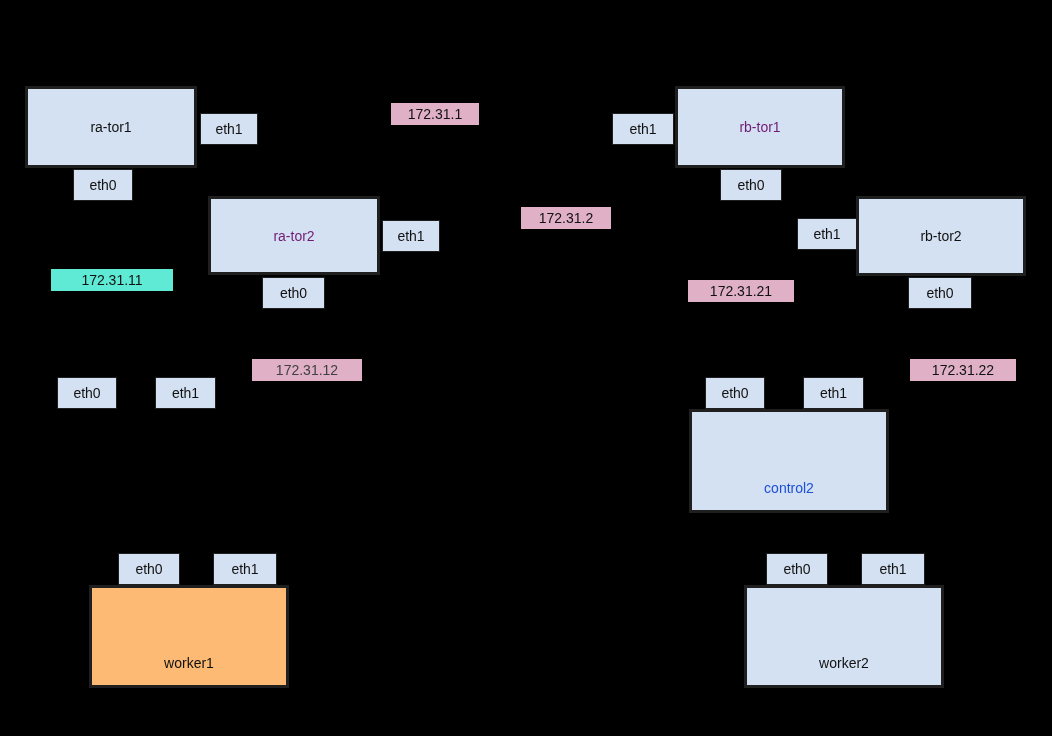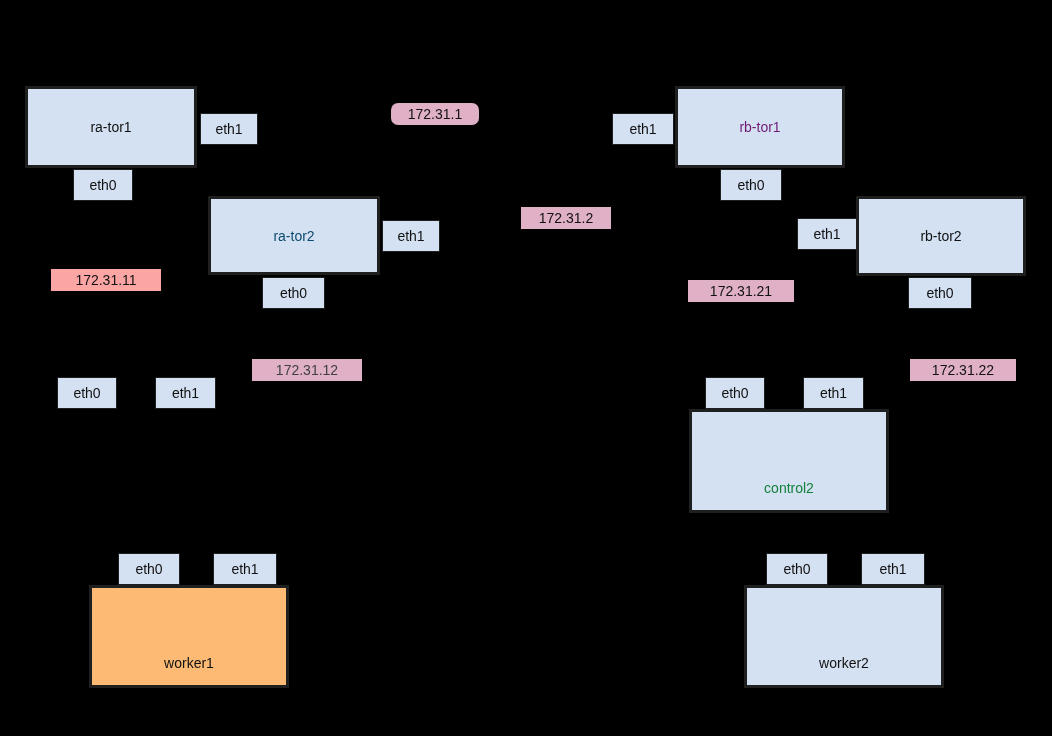--- a/index.html
+++ b/index.html
@@ -65,30 +65,30 @@
   }
 </style>
 </head>
 <body>
 
 <div id="canvas" style="background: rgb(0, 0, 0);">
     <div class="node center-label" style="left: 25px; top: 86px; width: 172px; height: 82px; background: rgb(212, 225, 242); border-color: rgb(31, 31, 31);">
       <div class="node-label" style="color: rgb(17, 17, 17);">ra-tor1</div>
     </div>
     <div class="node center-label" style="left: 208px; top: 196px; width: 172px; height: 79px; background: rgb(212, 225, 242); border-color: rgb(31, 31, 31);">
-      <div class="node-label" style="color: #0c4a6e;">ra-tor2</div>
+      <div class="node-label" style="color: #701a75;">ra-tor2</div>
     </div>
     <div class="node center-label" style="left: 675px; top: 86px; width: 170px; height: 82px; background: rgb(212, 225, 242); border-color: rgb(31, 31, 31);">
       <div class="node-label" style="color: #701a75;">rb-tor1</div>
     </div>
     <div class="node center-label" style="left: 856px; top: 196px; width: 170px; height: 80px; background: rgb(212, 225, 242); border-color: rgb(31, 31, 31);">
       <div class="node-label" style="color: rgb(17, 17, 17);">rb-tor2</div>
     </div>
     <div class="node lower-label" style="left: 689px; top: 409px; width: 200px; height: 104px; background: rgb(212, 225, 242); border-color: rgb(31, 31, 31);">
-      <div class="node-label" style="color: #15803d;">control2</div>
+      <div class="node-label" style="color: #1d4ed8;">control2</div>
     </div>
     <div class="node lower-label" style="left: 89px; top: 585px; width: 200px; height: 103px; background: #fdba74; border-color: rgb(31, 31, 31);">
       <div class="node-label" style="color: rgb(17, 17, 17);">worker1</div>
     </div>
     <div class="node lower-label" style="left: 744px; top: 585px; width: 200px; height: 103px; background: rgb(212, 225, 242); border-color: rgb(31, 31, 31);">
       <div class="node-label" style="color: rgb(17, 17, 17);">worker2</div>
     </div>
     <div class="port" style="left: 200px; top: 113px; width: 58px; height: 32px; background: rgb(212, 225, 242); border-color: rgb(31, 31, 31); color: rgb(17, 17, 17);">eth1</div>
     <div class="port" style="left: 73px; top: 169px; width: 60px; height: 32px; background: rgb(212, 225, 242); border-color: rgb(31, 31, 31); color: rgb(17, 17, 17);">eth0</div>
     <div class="port" style="left: 382px; top: 220px; width: 58px; height: 32px; background: rgb(212, 225, 242); border-color: rgb(31, 31, 31); color: rgb(17, 17, 17);">eth1</div>
@@ -98,19 +98,19 @@
     <div class="port" style="left: 797px; top: 218px; width: 60px; height: 32px; background: rgb(212, 225, 242); border-color: rgb(31, 31, 31); color: rgb(17, 17, 17);">eth1</div>
     <div class="port" style="left: 908px; top: 277px; width: 64px; height: 32px; background: rgb(212, 225, 242); border-color: rgb(31, 31, 31); color: rgb(17, 17, 17);">eth0</div>
     <div class="port" style="left: 57px; top: 377px; width: 60px; height: 32px; background: rgb(212, 225, 242); border-color: rgb(31, 31, 31); color: rgb(17, 17, 17);">eth0</div>
     <div class="port" style="left: 155px; top: 377px; width: 61px; height: 32px; background: rgb(212, 225, 242); border-color: rgb(31, 31, 31); color: rgb(17, 17, 17);">eth1</div>
     <div class="port" style="left: 705px; top: 377px; width: 60px; height: 32px; background: rgb(212, 225, 242); border-color: rgb(31, 31, 31); color: rgb(17, 17, 17);">eth0</div>
     <div class="port" style="left: 803px; top: 377px; width: 61px; height: 32px; background: rgb(212, 225, 242); border-color: rgb(31, 31, 31); color: rgb(17, 17, 17);">eth1</div>
     <div class="port" style="left: 118px; top: 553px; width: 62px; height: 32px; background: rgb(212, 225, 242); border-color: rgb(31, 31, 31); color: rgb(17, 17, 17);">eth0</div>
     <div class="port" style="left: 213px; top: 553px; width: 64px; height: 32px; background: rgb(212, 225, 242); border-color: rgb(31, 31, 31); color: rgb(17, 17, 17);">eth1</div>
     <div class="port" style="left: 766px; top: 553px; width: 62px; height: 32px; background: rgb(212, 225, 242); border-color: rgb(31, 31, 31); color: rgb(17, 17, 17);">eth0</div>
     <div class="port" style="left: 861px; top: 553px; width: 64px; height: 32px; background: rgb(212, 225, 242); border-color: rgb(31, 31, 31); color: rgb(17, 17, 17);">eth1</div>
-    <div class="iplabel" style="left: 391px; top: 103px; width: 88px; height: 22px; background: rgb(224, 176, 198); color: rgb(17, 17, 17); border-radius: 7px;">172.31.1</div>
+    <div class="iplabel" style="left: 391px; top: 103px; width: 88px; height: 22px; background: rgb(224, 176, 198); color: rgb(17, 17, 17);">172.31.1</div>
     <div class="iplabel" style="left: 521px; top: 207px; width: 90px; height: 22px; background: rgb(224, 176, 198); color: rgb(17, 17, 17);">172.31.2</div>
-    <div class="iplabel" style="left: 51px; top: 269px; width: 110px; height: 22px; background: #fca5a5; color: rgb(17, 17, 17);">172.31.11</div>
+    <div class="iplabel" style="left: 51px; top: 269px; width: 122px; height: 22px; background: #5eead4; color: rgb(17, 17, 17);">172.31.11</div>
     <div class="iplabel" style="left: 688px; top: 280px; width: 106px; height: 22px; background: rgb(224, 176, 198); color: rgb(17, 17, 17);">172.31.21</div>
     <div class="iplabel" style="left: 252px; top: 359px; width: 110px; height: 22px; background: rgb(224, 176, 198); color: #404040;">172.31.12</div>
     <div class="iplabel" style="left: 910px; top: 359px; width: 106px; height: 22px; background: rgb(224, 176, 198); color: rgb(17, 17, 17);">172.31.22</div>
   </div>
 
 </body></html>

